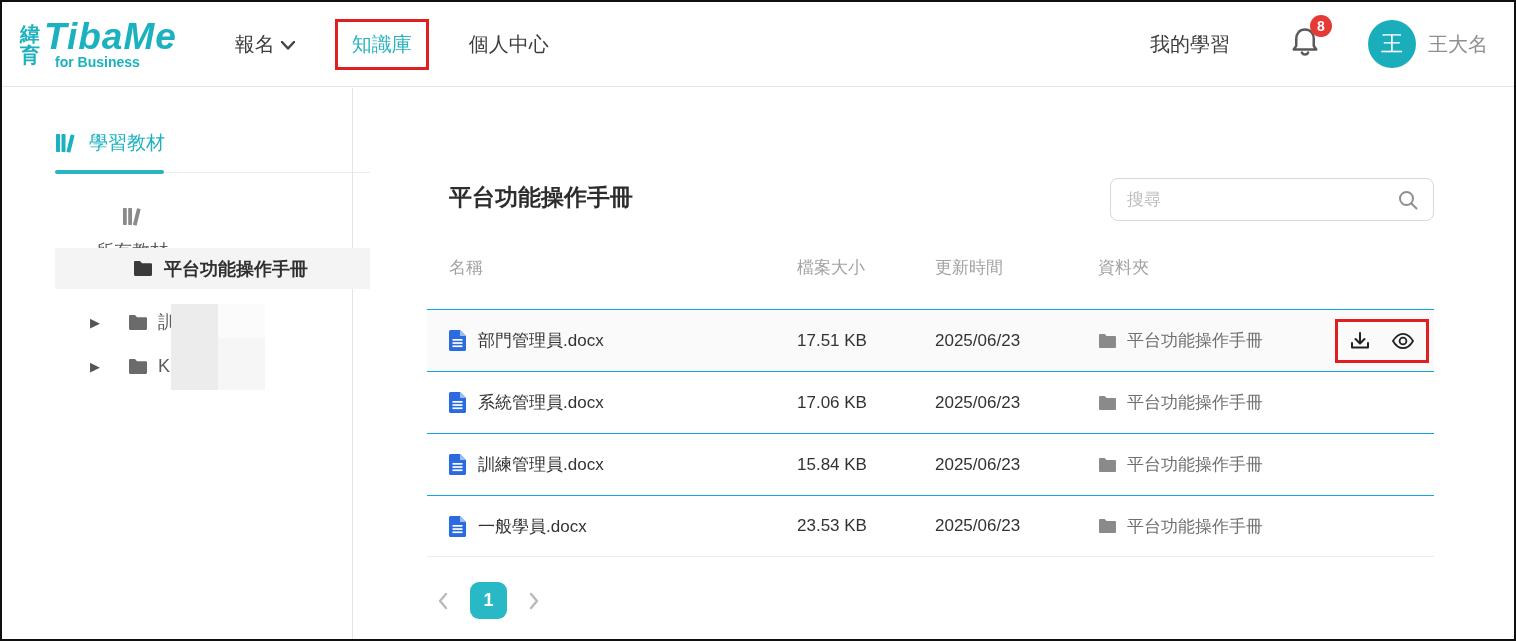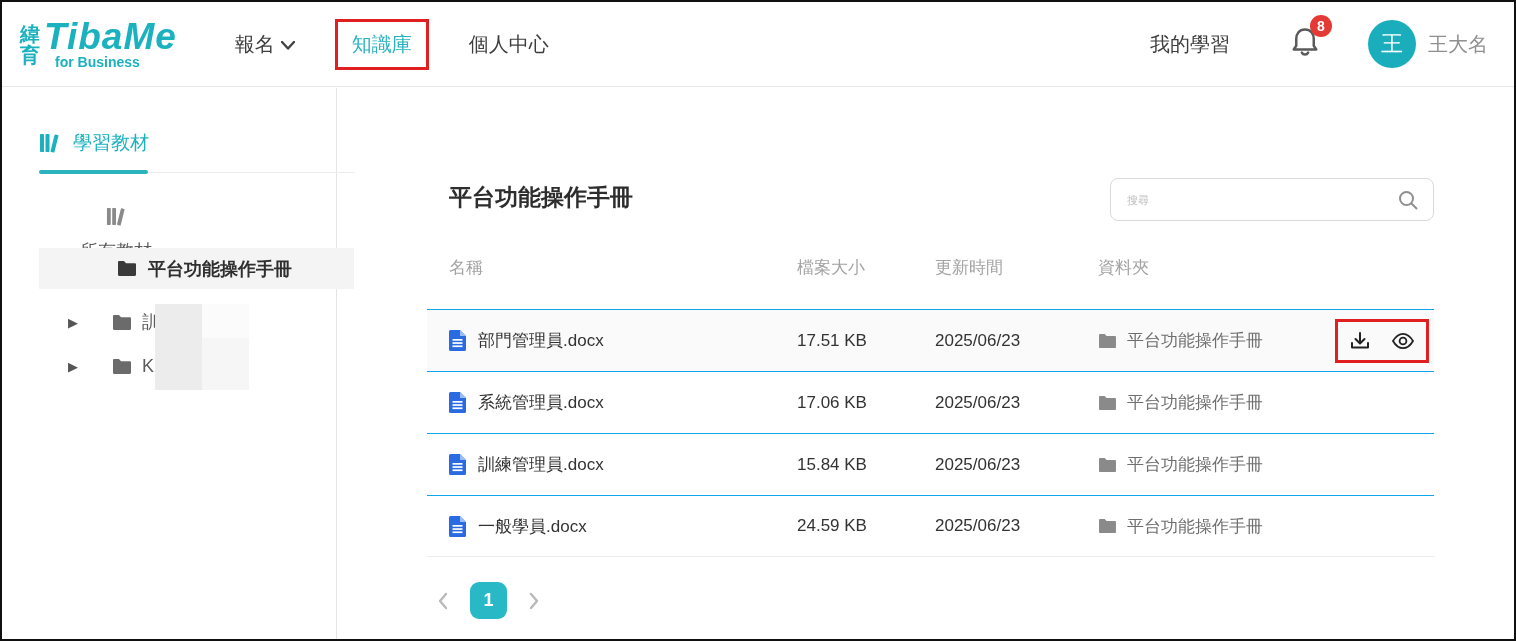--- a/index.html
+++ b/index.html
@@ -34,22 +34,22 @@
     background:#e53935; color:#fff; font-size:14px; font-weight:bold;
     display:flex; align-items:center; justify-content:center; padding:0 5px;
   }
   .avatar {
     width:48px; height:48px; border-radius:50%; background:#1aaebc; color:#fff;
     display:flex; align-items:center; justify-content:center; font-size:22px; cursor:pointer;
   }
   .user-name { font-size:20px; color:#8f8f8f; margin-left:12px; white-space:nowrap; }
   
   .sidebar {
-    position:absolute; left:0; top:86px; width:335px; height:553px;
-    background:#fff; border-right:1px solid #e4e4e4;
+    position:absolute; left:16px; top:86px; width:335px; height:553px;
+    background:#fff; border-right:1px solid #e4e4e4;text-align:right;
   }
   .sb-section { position:absolute; left:37px; top:42px; display:flex; align-items:center; gap:12px;
     color:#1bb1bf; font-size:19px; cursor:pointer; }
   .sb-underline-track { position:absolute; left:37px; top:84px; width:315px; border-bottom:1px solid #ececec; }
   .sb-underline { position:absolute; left:37px; top:82px; width:109px; height:4px; background:#2bb3c0; border-radius:2px; }
   .sb-all { position:absolute; left:78px; top:118px; display:flex; align-items:center; gap:12px;
     color:#5c5c5c; font-size:18px; cursor:pointer;flex-direction:column; }
   .sb-selected {
     position:absolute; left:37px; top:160px; width:315px; height:41px; background:#f4f4f4;
     display:flex; align-items:center; padding-left:78px; gap:11px; cursor:pointer;
@@ -65,21 +65,21 @@
   .redact-b { position:absolute; left:200px; top:250px; width:47px; height:52px; background:#f6f6f6; }
   .redact-c { position:absolute; left:200px; top:216px; width:47px; height:34px; background:#fbfbfb; }
   
   .main { position:absolute; left:396px; top:86px; width:1120px; height:553px; background:#fff; }
   .page-title { position:absolute; left:51px; top:94px; font-size:23px; font-weight:bold; color:#2d2d2d; }
   .search-box {
     position:absolute; left:712px; top:90px; width:324px; height:43px;
     border:1px solid #d9d9d9; border-radius:8px; display:flex; align-items:center; background:#fff;
   }
   .search-input {
-    border:none; outline:none; flex:1; height:100%; font-size:11px; padding:0 12px 0 16px;
+    border:none; outline:none; flex:1; height:100%; font-size:17px; padding:0 12px 0 16px;
     font-family:inherit; color:#333; background:transparent;
   }
   .search-input::placeholder { color:#bdbdbd; }
   .search-icon { margin-right:14px; display:flex; }
   
   .thead { position:absolute; left:29px; top:168px; width:1007px; display:flex;
     color:#a3a3a3; font-size:17px; }
   .th-name { width:370px; padding-left:22px; }
   .th-size { width:138px; }
   .th-date { width:163px; }
@@ -312,21 +312,21 @@
         <div class="cell-name">
           <svg width="17" height="21" viewBox="0 0 17 21">
             <path d="M1.5 0 H11 L17 6 V19.5 A1.5 1.5 0 0 1 15.5 21 H1.5 A1.5 1.5 0 0 1 0 19.5 V1.5 A1.5 1.5 0 0 1 1.5 0 Z" fill="#2a6be2"></path>
             <path d="M11 0 L17 6 H11 Z" fill="#9cbcf5"></path>
             <rect x="3.5" y="9" width="10" height="1.7" fill="#fff"></rect>
               <rect x="3.5" y="12.2" width="10" height="1.7" fill="#fff"></rect>
               <rect x="3.5" y="15.4" width="10" height="1.7" fill="#fff"></rect>
           </svg>
           <span>一般學員.docx</span>
         </div>
-        <div class="cell-size">24.59 KB</div>
+        <div class="cell-size">23.53 KB</div>
         <div class="cell-date">2025/06/23</div>
         <div class="cell-folder">
           <svg width="19" height="16" viewBox="0 0 20 17">
             <path d="M1 2.2 C1 1.5 1.5 1 2.2 1 H7 l2 2.2 h8.8 c0.7 0 1.2 0.5 1.2 1.2 V14.8 c0 0.7 -0.5 1.2 -1.2 1.2 H2.2 C1.5 16 1 15.5 1 14.8 Z" fill="#8a8a8a"></path>
           </svg>
           <span>平台功能操作手冊</span>
         </div>
       </div>
 
     </div>

